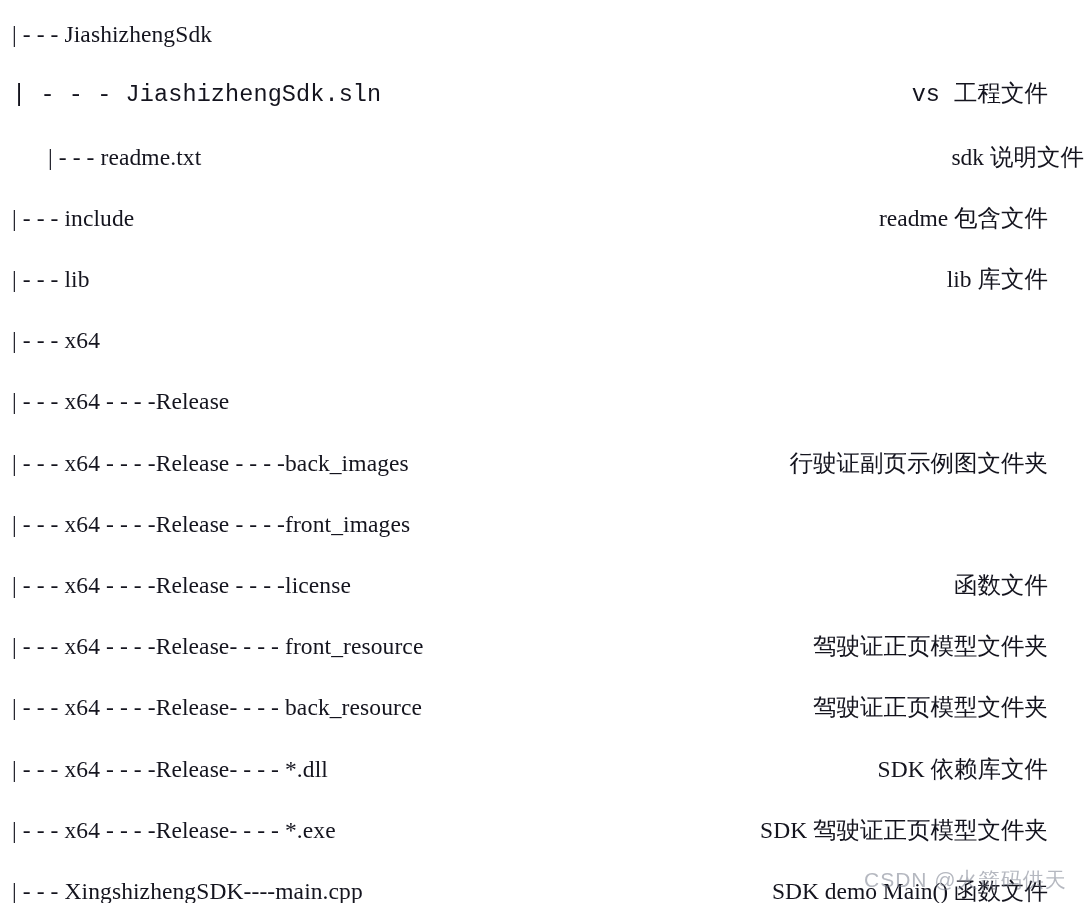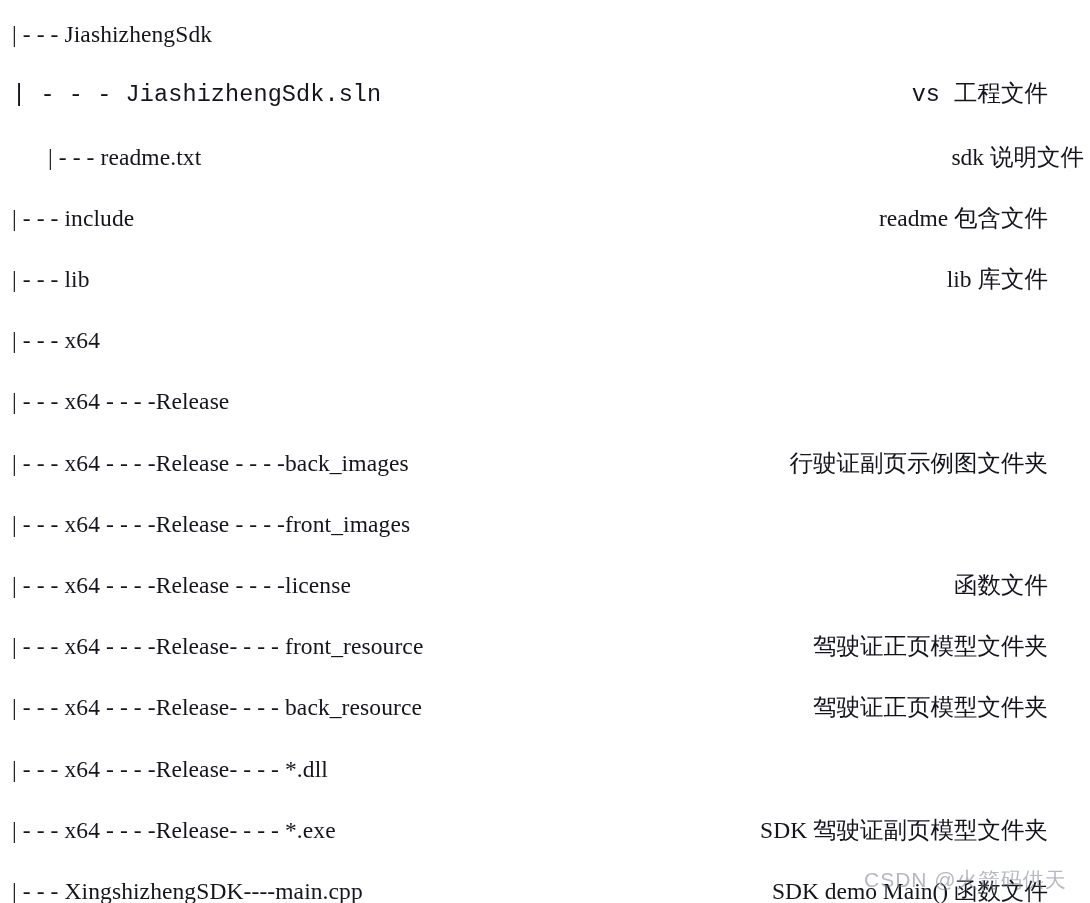--- a/index.html
+++ b/index.html
@@ -118,24 +118,25 @@
     <div class="tree-row" style="top: 612px;">
       <div class="path-cell">| - - - x64 - - - -Release- - - - front_resource</div>
       <div class="note-cell">驾驶证正页模型文件夹</div>
     </div>
     <div class="tree-row" style="top: 673.2px;">
       <div class="path-cell">| - - - x64 - - - -Release- - - - back_resource</div>
       <div class="note-cell">驾驶证正页模型文件夹</div>
     </div>
     <div class="tree-row" style="top: 734.4px;">
       <div class="path-cell">| - - - x64 - - - -Release- - - - *.dll</div>
+      <div class="note-cell">SDK 依赖库文件</div>
     </div>
     <div class="tree-row" style="top: 795.6px;">
       <div class="path-cell">| - - - x64 - - - -Release- - - - *.exe</div>
-      <div class="note-cell">SDK 驾驶证副页模型文件夹</div>
+      <div class="note-cell">SDK 驾驶证正页模型文件夹</div>
     </div>
     <div class="tree-row" style="top: 856.8px;">
       <div class="path-cell">| - - - XingshizhengSDK----main.cpp</div>
       <div class="note-cell">SDK demo Main() 函数文件</div>
     </div>
   </div>
 
 <div id="watermark">CSDN @火箭码供天</div>
 
 </body></html>

